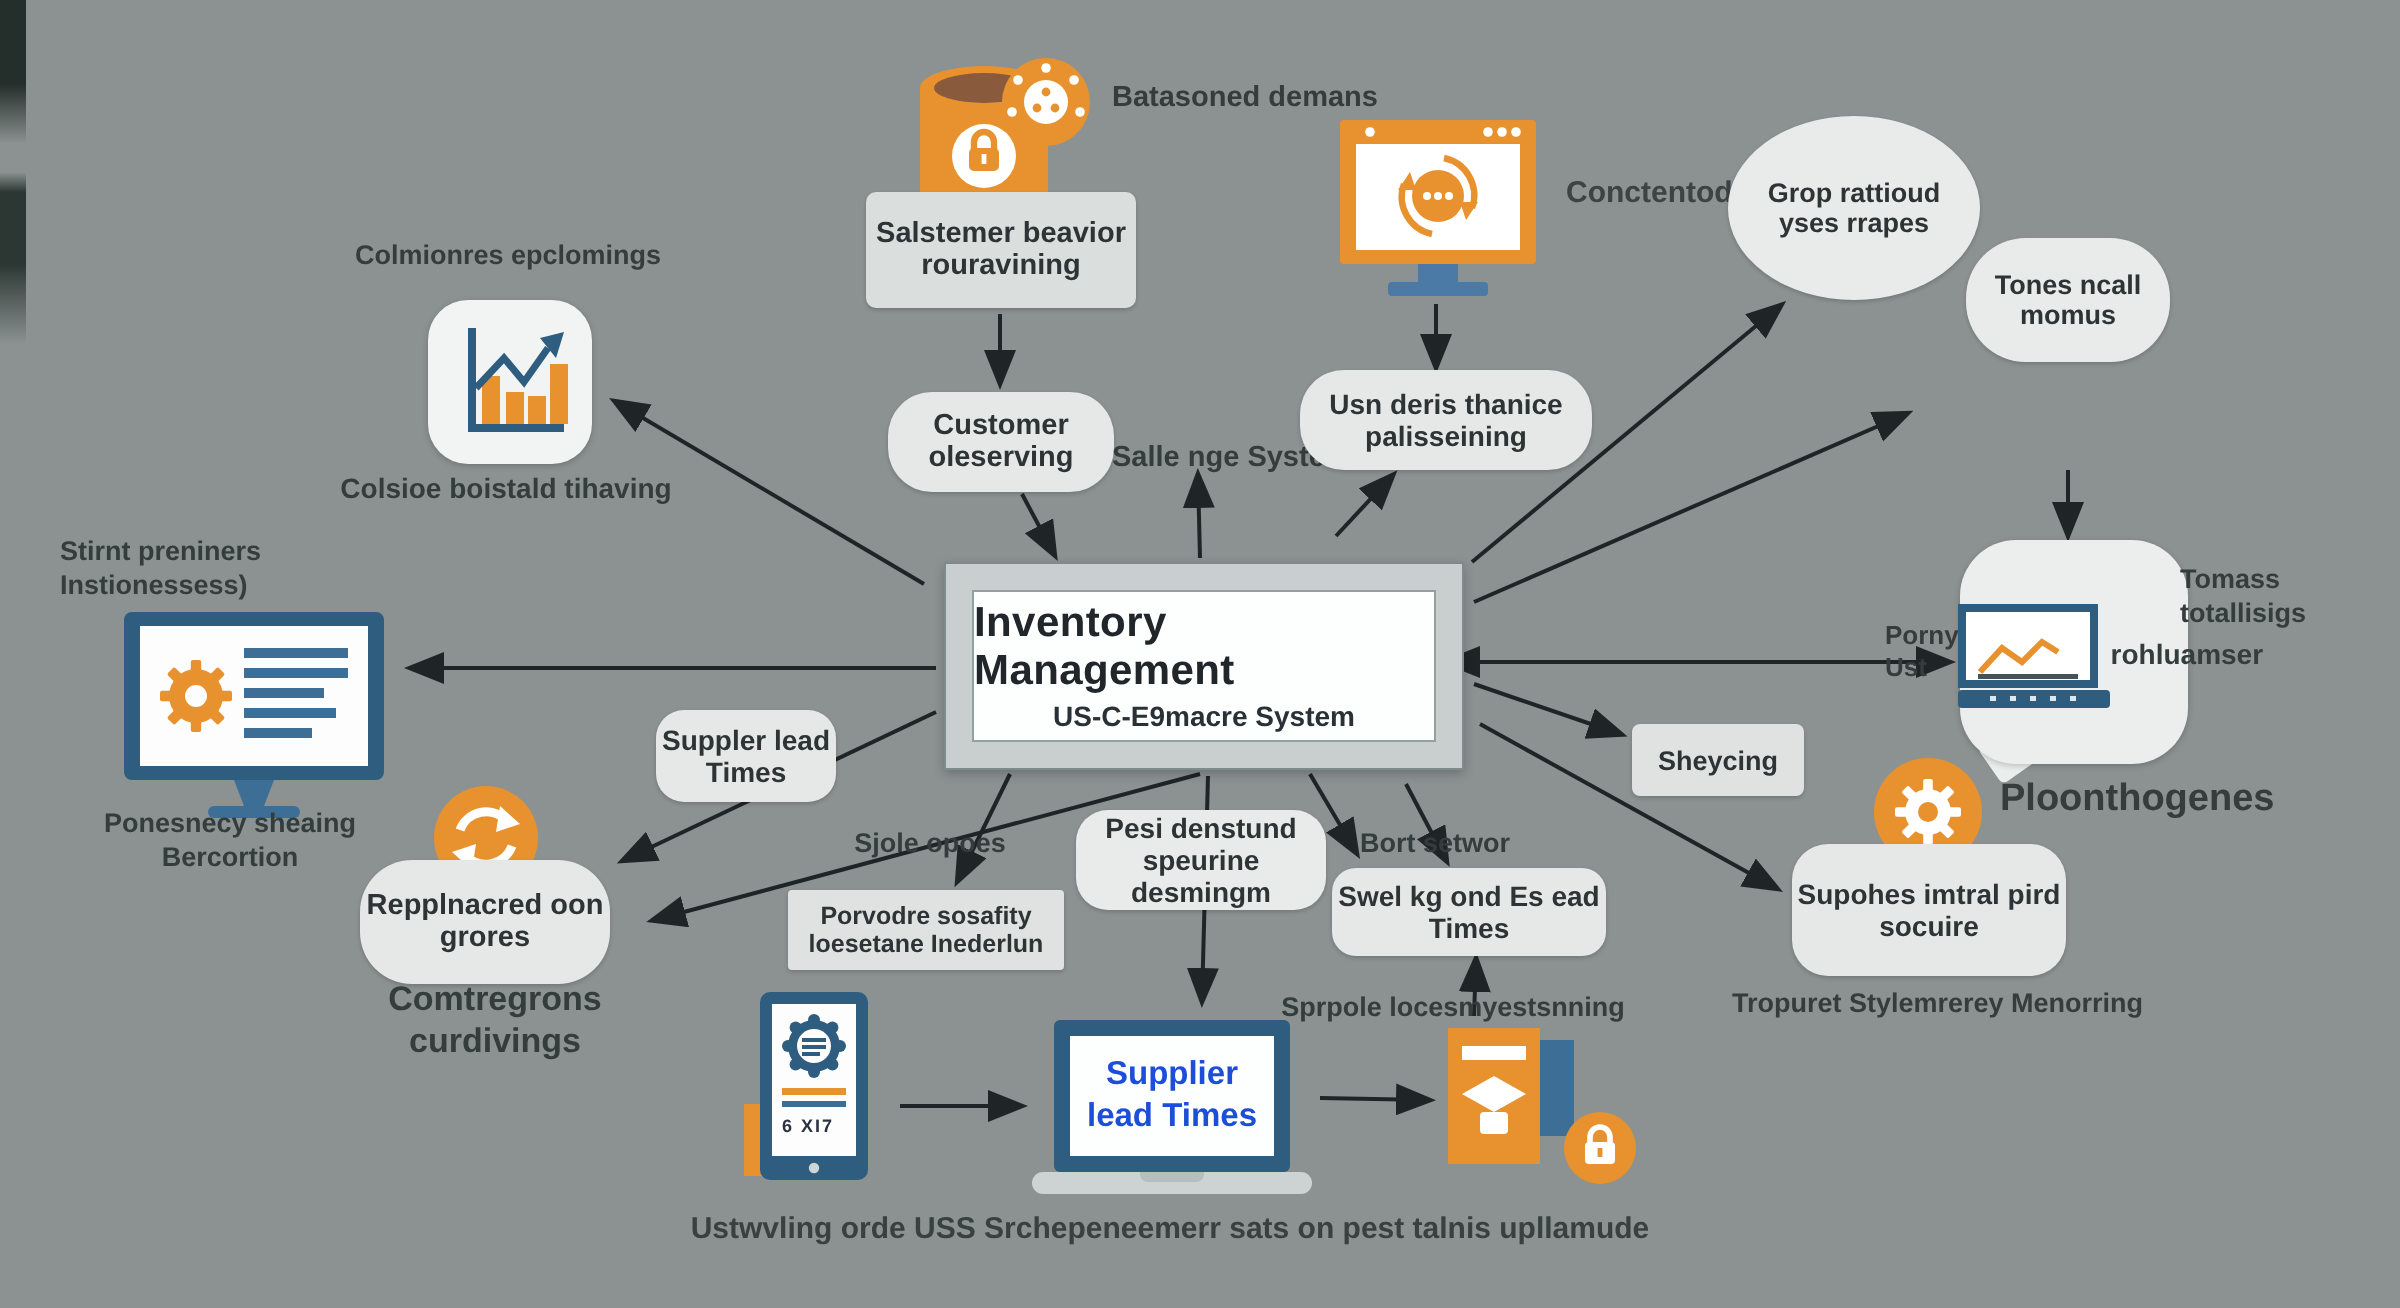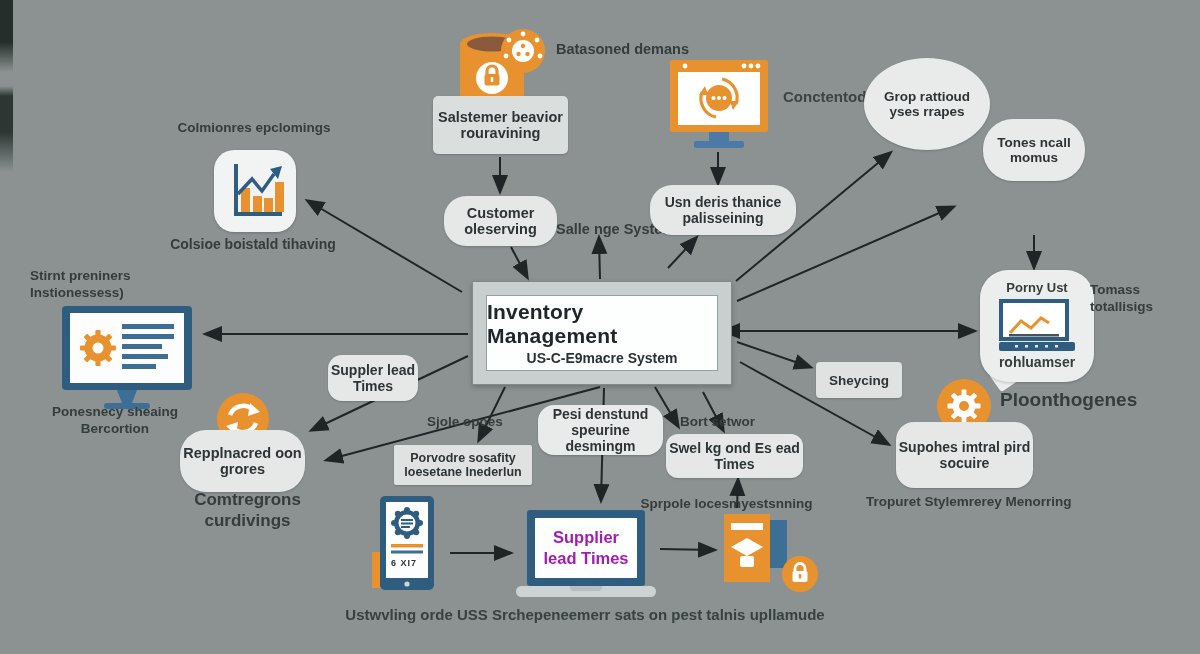--- a/index.html
+++ b/index.html
@@ -154,21 +154,21 @@
     <rect x="24" y="81" width="50" height="7" rx="2" fill="#4a7aa5"></rect>
   </svg>
   <div class="abs box pill" style="left:650px;top:185px;width:146px;height:50px;font-size:14px">Usn deris thanice palisseining</div>
   <div class="abs lbl" style="left:783px;top:88px;width:110px;font-size:15px;color:#3c4342">Conctentod</div>
 
   <div class="abs box ellipse" style="left:864px;top:58px;width:110px;height:92px;font-size:13.5px;padding:0 8px">Grop rattioud yses rrapes</div>
   <div class="abs box" style="left:983px;top:119px;width:102px;height:62px;border-radius:30px;background:#e9ebea;font-size:13.5px">Tones ncall momus</div>
 
   <div class="abs bubbleTail" style="left:993px;top:366px"></div>
   <div class="abs" style="left:980px;top:270px;width:114px;height:112px;background:#eceeed;border-radius:28px;
-       display:flex;flex-direction:column;align-items:center;justify-content:center;box-shadow:0 1px 3px rgba(0,0,0,.2)">
+       display:flex;flex-direction:row;align-items:center;justify-content:center;box-shadow:0 1px 3px rgba(0,0,0,.2)">
     <div class="lbl" style="font-size:13px">Porny Ust</div>
     <div style="margin:3px 0 0">
       <div style="width:62px;height:34px;border:4px solid #2e5d80;background:#fff;display:flex;align-items:flex-end;justify-content:center">
         <svg width="54" height="24" viewBox="0 0 54 24">
           <path d="M3,20 L14,8 L24,15 L34,5 L42,10" stroke="#e8922f" stroke-width="3" fill="none"></path>
           <rect x="2" y="21" width="50" height="2.5" fill="#44525a"></rect>
         </svg>
       </div>
       <div class="miniKeyboard"></div>
     </div>
@@ -268,21 +268,21 @@
       <rect x="19" y="54.5" width="32" height="3" fill="#3d6f96"></rect>
       <circle cx="35" cy="88" r="2.6" fill="#cfd6d6"></circle>
     </svg>
     <div class="abs lbl" style="left:19px;top:62px;font-size:9px;color:#2b3340;letter-spacing:1px">6 XI7</div>
   </div>
 
   <div class="abs" style="left:516px;top:510px;width:140px;height:94px">
     <div class="abs" style="left:11px;top:0;width:118px;height:76px;background:#2e5d80;border-radius:3px"></div>
     <div class="abs" style="left:19px;top:8px;width:102px;height:60px;background:#fdfefe;
          display:flex;align-items:center;justify-content:center;text-align:center">
-      <div class="lbl" style="font-size:16.5px;width:92px;color:#a21caf">Supplier lead Times</div>
+      <div class="lbl" style="font-size:16.5px;width:92px;color:#1d4ed8">Supplier lead Times</div>
     </div>
     <div class="abs laptopBase" style="left:0;top:76px;width:140px;height:11px"></div>
     <div class="abs" style="left:54px;top:76px;width:32px;height:5px;background:#b6bebe;border-radius:0 0 4px 4px"></div>
   </div>
 
   <svg class="abs" style="left:724px;top:514px" width="98" height="88" viewBox="0 0 98 88">
     <rect x="46" y="6" width="17" height="48" fill="#3d6f96"></rect>
     <rect x="0" y="0" width="46" height="68" fill="#e8922f"></rect>
     <rect x="7" y="9" width="32" height="7" fill="#ffffff"></rect>
     <polygon points="23,24 39,33 23,42 7,33" fill="#ffffff"></polygon>

